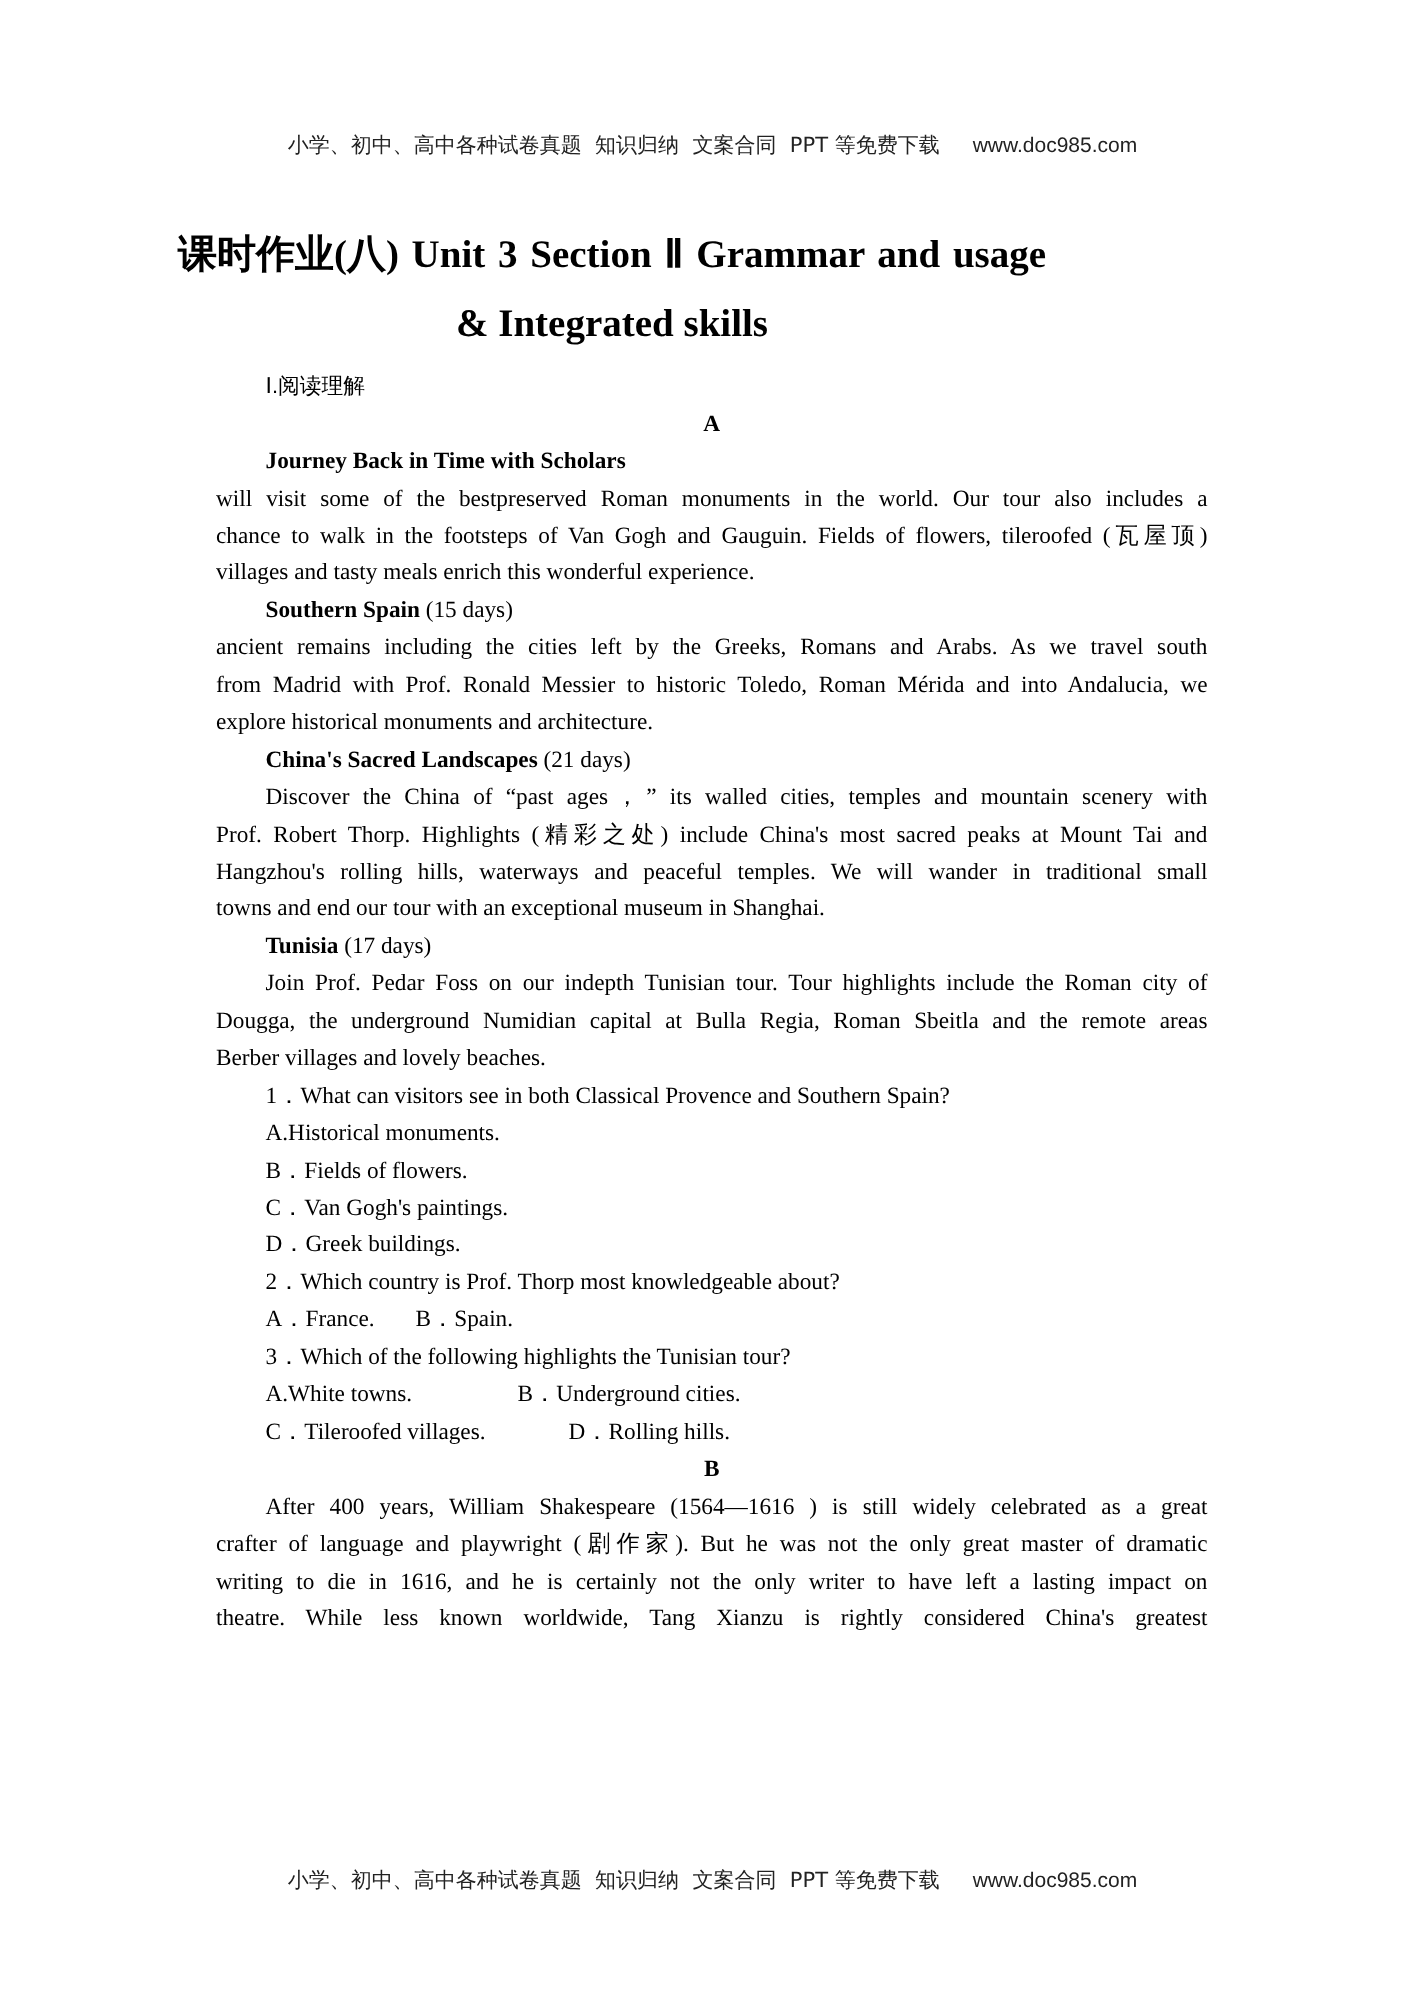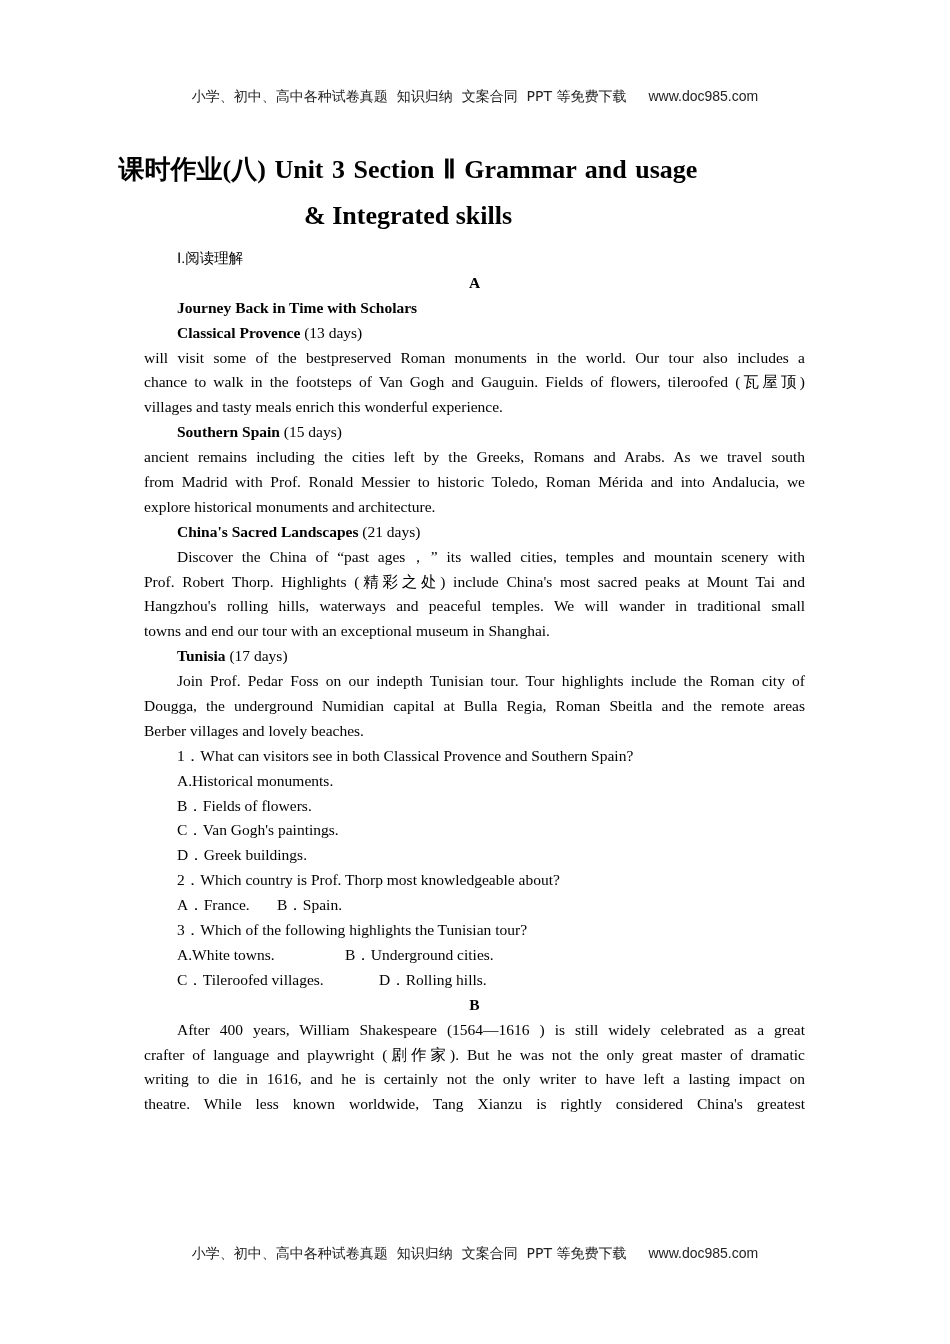--- a/index.html
+++ b/index.html
@@ -26,21 +26,20 @@
 <div id="header" class="hf"><span>小学、初中、高中各种试卷真题  知识归纳  文案合同  PPT 等免费下载</span><span class="url">www.doc985.com</span></div>
 
 <div id="title1" class="title">课时作业(八)    Unit 3    Section Ⅱ    Grammar and usage</div>
 <div id="title2" class="title">&amp; Integrated skills</div>
 
 <div class="content">
   <div class="line sec-heading">Ⅰ.阅读理解</div>
   <div class="line ctr b">A</div>
   <div class="line ind b">Journey Back in Time with Scholars</div>
 
-  <div class="line ind"><span class="b">Classical Provence</span> <span>(13 days)</span></div>
   <div class="line just">will visit some of the bestpreserved Roman monuments in the world. Our tour also includes a</div>
   <div class="line just">chance to walk in the footsteps of Van Gogh and Gauguin. Fields of flowers, tileroofed (瓦屋顶)</div>
   <div class="line">villages and tasty meals enrich this wonderful experience.</div>
 
   <div class="line ind"><span class="b">Southern Spain</span> <span>(15 days)</span></div>
   <div class="line just">ancient remains including the cities left by the Greeks, Romans and Arabs. As we travel south</div>
   <div class="line just">from Madrid with Prof. Ronald Messier to historic Toledo, Roman Mérida and into Andalucia, we</div>
   <div class="line">explore historical monuments and architecture.</div>
 
   <div class="line ind"><span class="b">China's Sacred Landscapes</span> <span>(21 days)</span></div>

